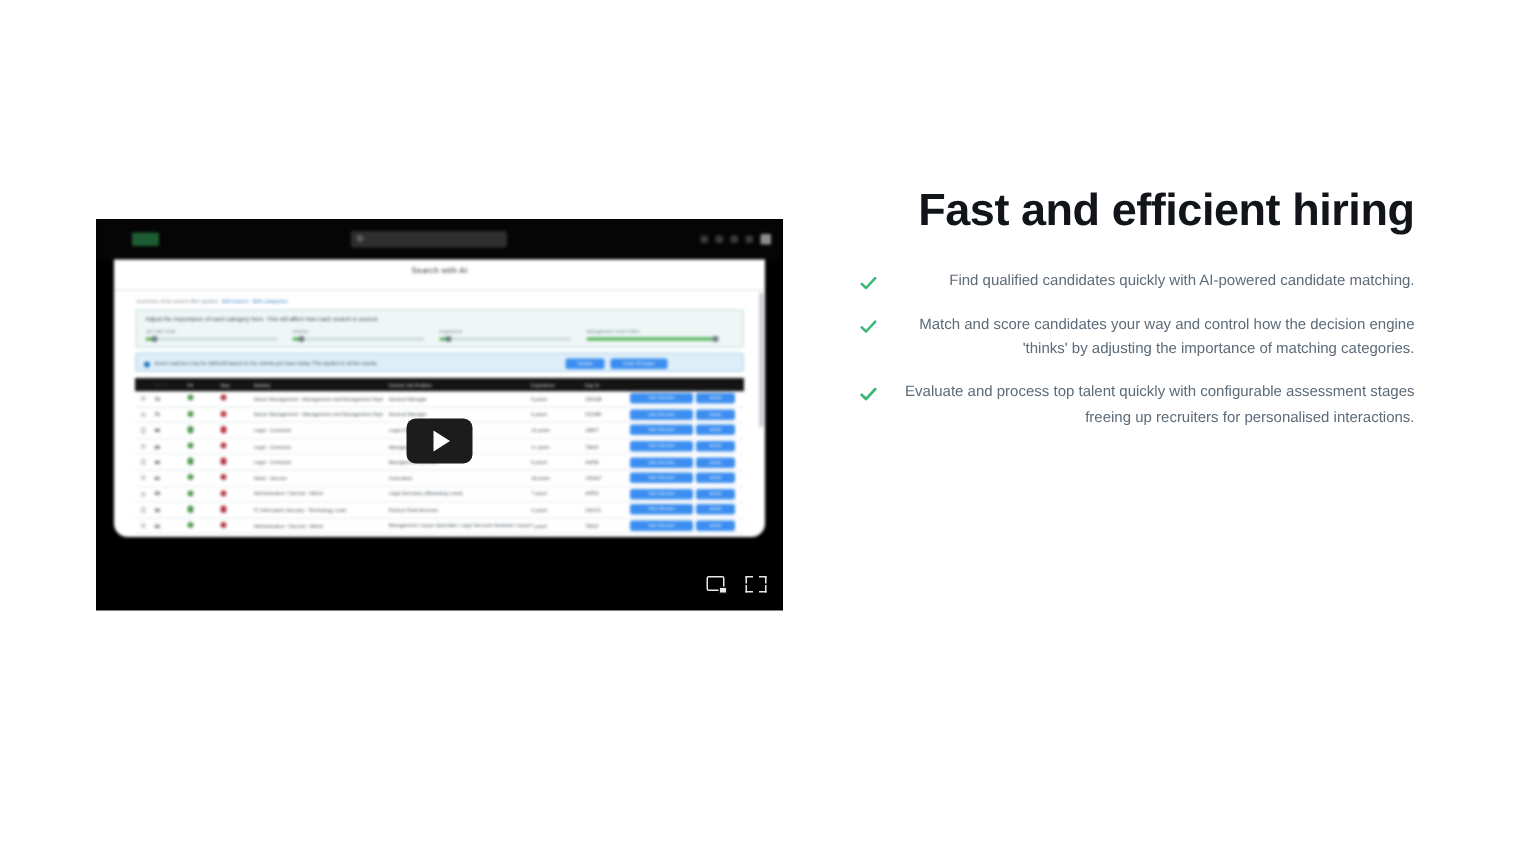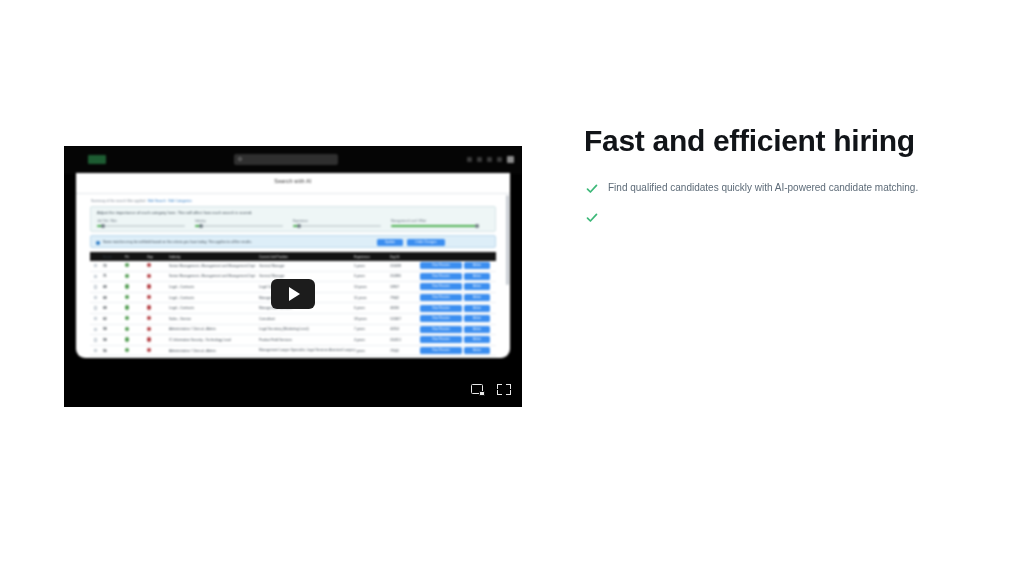--- a/index.html
+++ b/index.html
@@ -375,23 +375,24 @@
     width: 5px; height: 5px;
   }
   .fs-c.tl { left: 0; top: 1px; border-left: 1.7px solid #e9e9e9; border-top: 1.7px solid #e9e9e9; }
   .fs-c.tr { right: 0; top: 1px; border-right: 1.7px solid #e9e9e9; border-top: 1.7px solid #e9e9e9; }
   .fs-c.bl { left: 0; bottom: 1px; border-left: 1.7px solid #e9e9e9; border-bottom: 1.7px solid #e9e9e9; }
   .fs-c.br { right: 0; bottom: 1px; border-right: 1.7px solid #e9e9e9; border-bottom: 1.7px solid #e9e9e9; }
 
   
   .content {
     position: absolute;
-    left: 584px;
+    left: 571px;
     top: 124px;
     width: 372px;
+    text-align: right;
   }
 
   .headline {
     font-size: 30px;
     font-weight: 800;
     color: #111418;
     letter-spacing: -0.3px;
     line-height: 1.12;
     margin-bottom: 22px;
     font-stretch: condensed;
@@ -686,17 +687,27 @@
     <ul class="bullets" id="bullet-list">
         <li class="bullet"><span class="check-icon">
             <svg viewBox="0 0 12 12">
               <path d="M1.5 6.2 L4.4 9 L10.5 2.4" fill="none" stroke="#3cb878" stroke-width="1.7" stroke-linecap="round" stroke-linejoin="round"></path>
             </svg>
           </span><span>Find qualified candidates quickly with AI-powered candidate matching.</span></li>
         <li class="bullet"><span class="check-icon">
             <svg viewBox="0 0 12 12">
               <path d="M1.5 6.2 L4.4 9 L10.5 2.4" fill="none" stroke="#3cb878" stroke-width="1.7" stroke-linecap="round" stroke-linejoin="round"></path>
             </svg>
+          </span><span>Match and score candidates your way and control how the decision engine 'thinks' by adjusting the importance of matching categories.</span></li>
+        <li class="bullet"><span class="check-icon">
+            <svg viewBox="0 0 12 12">
+              <path d="M1.5 6.2 L4.4 9 L10.5 2.4" fill="none" stroke="#3cb878" stroke-width="1.7" stroke-linecap="round" stroke-linejoin="round"></path>
+            </svg>
           </span></li>
+        <li class="bullet"><span class="check-icon">
+            <svg viewBox="0 0 12 12">
+              <path d="M1.5 6.2 L4.4 9 L10.5 2.4" fill="none" stroke="#3cb878" stroke-width="1.7" stroke-linecap="round" stroke-linejoin="round"></path>
+            </svg>
+          </span><span>Evaluate and process top talent quickly with configurable assessment stages freeing up recruiters for personalised interactions.</span></li>
       </ul>
   </div>
 
 </div>
 
 </body></html>

